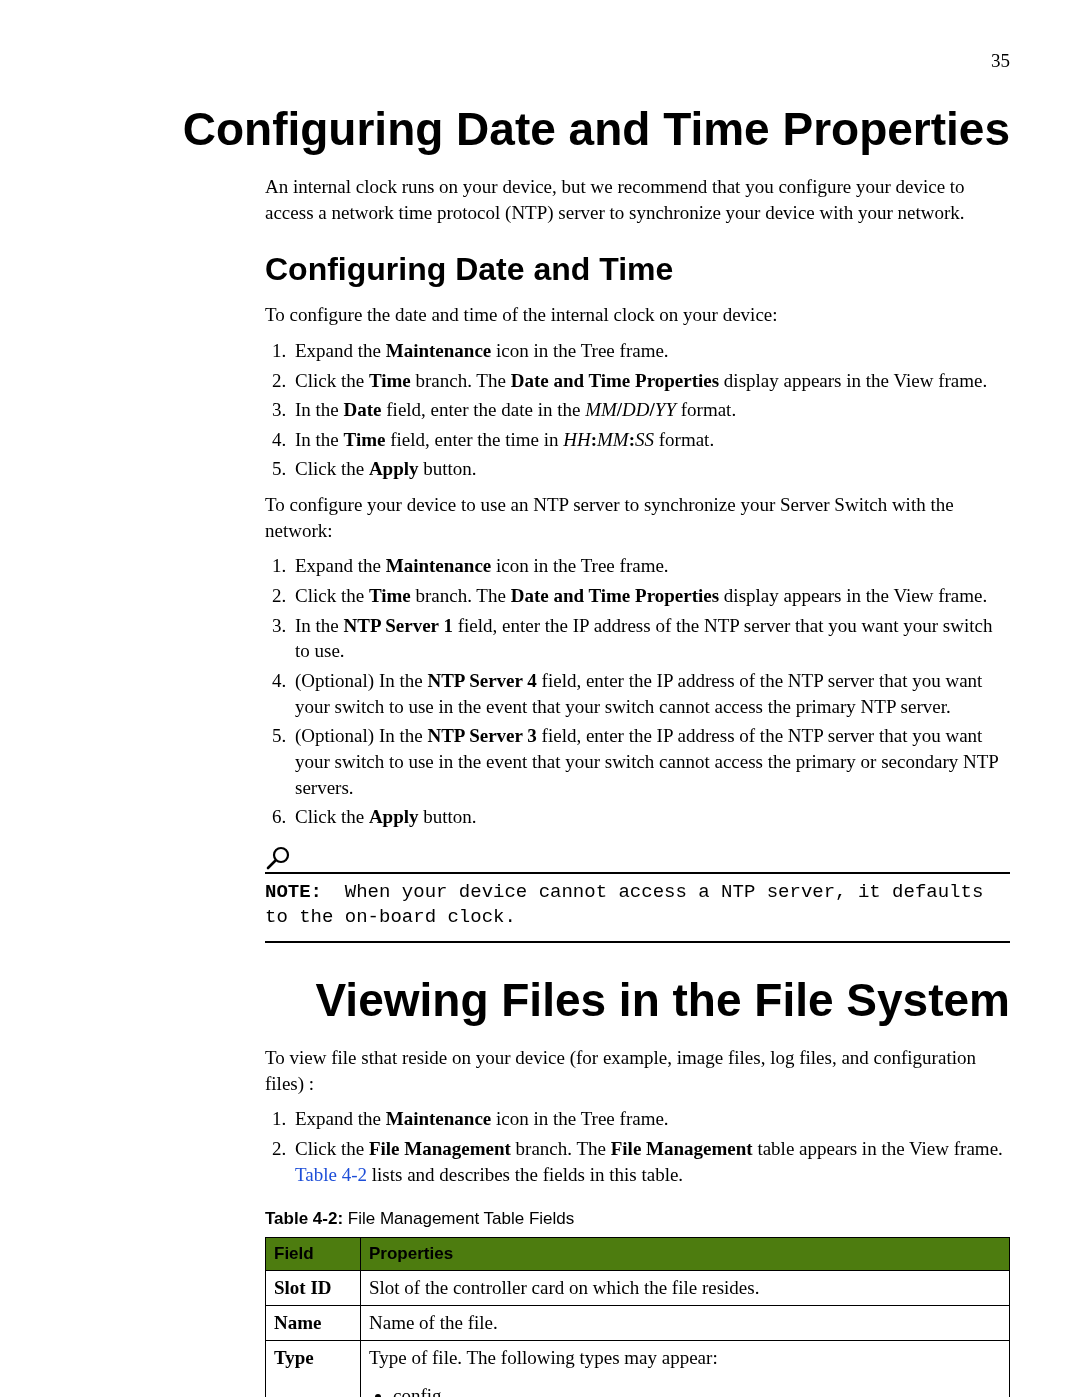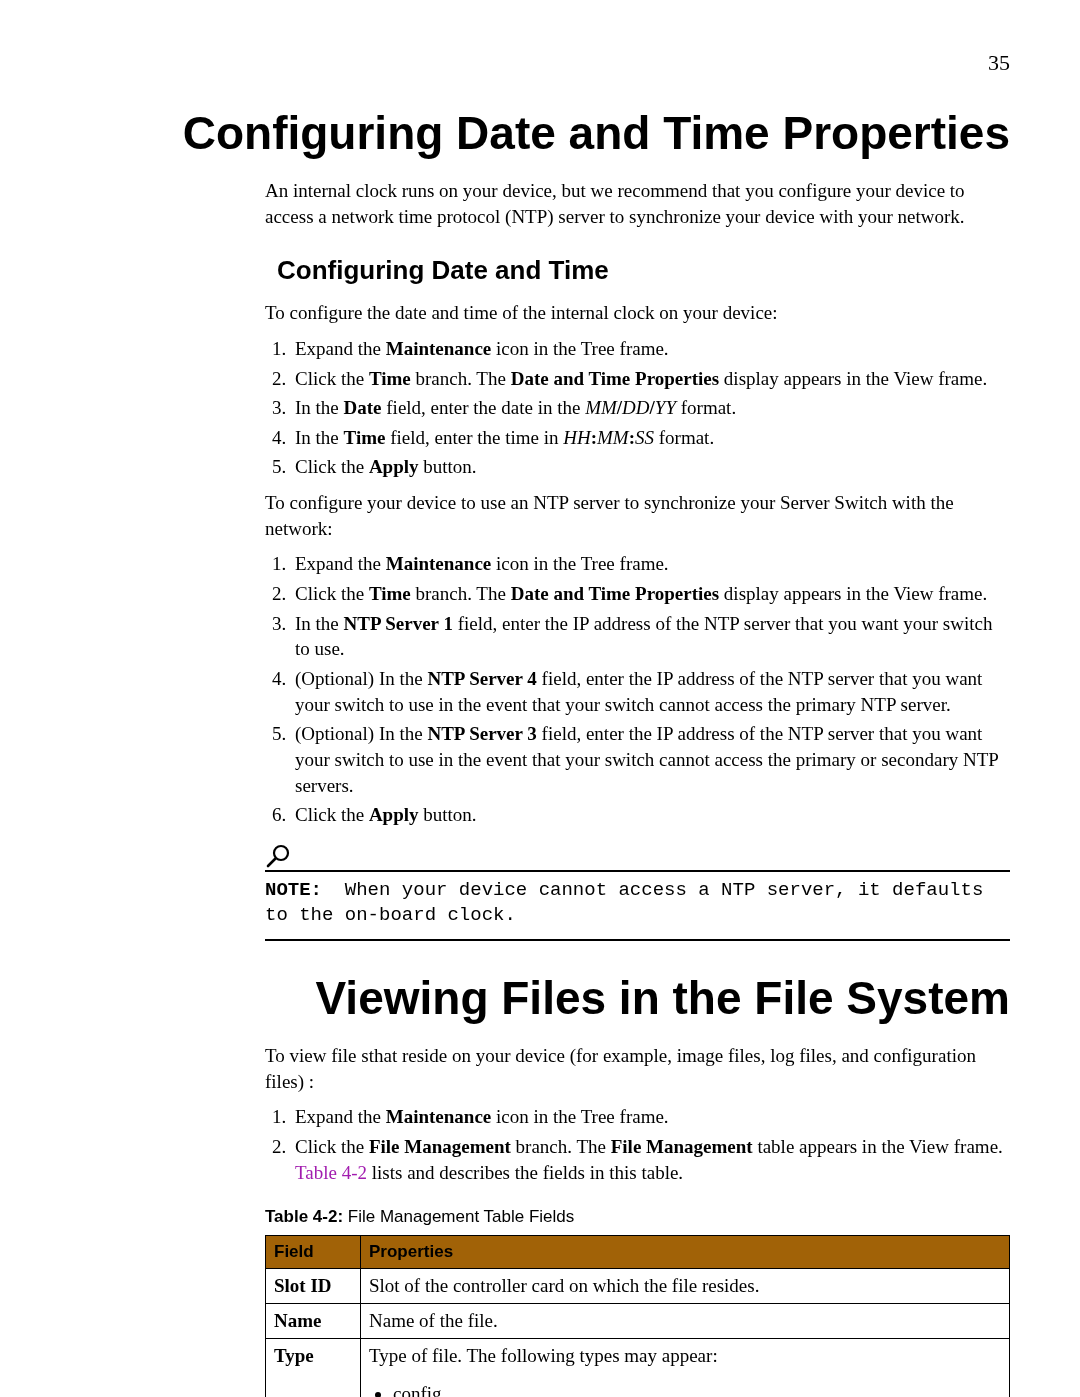--- a/index.html
+++ b/index.html
@@ -9,35 +9,35 @@
     font-size: 19px;
     color: #000;
     background: #fff;
     width: 1080px;
   }
   .page {
     padding: 50px 70px 80px 70px;
   }
   .pgnum {
     text-align: right;
-    font-size: 22px;
+    font-size: 19px;
     margin-bottom: 30px;
   }
   h1 {
     font-family: Arial, Helvetica, sans-serif;
     font-weight: 700;
     font-size: 46px;
     margin: 30px 0 18px 0;
     text-align: right;
   }
   h2 {
     font-family: Arial, Helvetica, sans-serif;
     font-weight: 700;
-    font-size: 26px;
-    margin: 26px 0 14px 12px;
+    font-size: 32px;
+    margin: 26px 0 14px 0;
   }
   .indent {
     margin-left: 195px;
   }
   p.body {
     margin: 8px 0 10px 0;
     line-height: 1.35;
   }
   ol.steps {
     margin: 6px 0 10px 0;
@@ -88,37 +88,37 @@
     width: 100%;
     font-size: 19px;
   }
   table.fmtable th, table.fmtable td {
     border: 1px solid #000;
     padding: 6px 8px;
     vertical-align: top;
     text-align: left;
   }
   table.fmtable th {
-    background: #a16207;
+    background: #4d7c0f;
     font-family: Arial, Helvetica, sans-serif;
     font-size: 17px;
     font-weight: 700;
   }
   table.fmtable td.field {
     font-weight: 700;
     width: 78px;
     white-space: nowrap;
   }
   ul.typelist {
     margin: 6px 0 2px 0;
     padding-left: 24px;
   }
   ul.typelist li { margin: 16px 0; }
 
-  .link { color: #a21caf; }
+  .link { color: #1d4ed8; }
 
   .seg { white-space: pre-wrap; }
 </style>
 </head>
 <body>
 
 <div class="page">
   <div class="pgnum">35</div>
 
   <h1>Configuring Date and Time Properties</h1>

